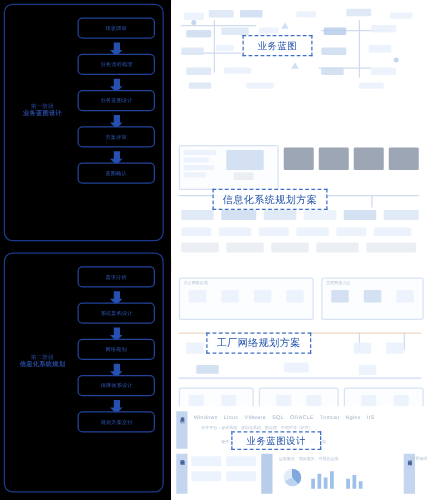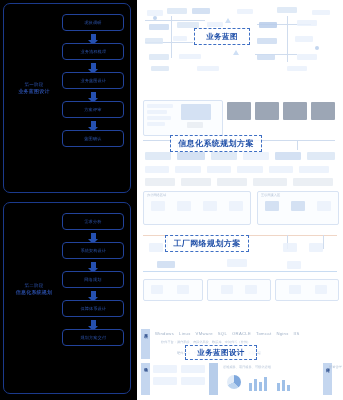--- a/index.html
+++ b/index.html
@@ -72,22 +72,22 @@
 
   
   .right-col{position:absolute;left:137px;top:0;width:206px;height:400px;background:#ffffff;}
 
   .diag-panel{
     position:absolute;left:0;width:206px;
     background:#ffffff;
     overflow:hidden;
   }
   .diag-panel.d1{top:2px;height:78px;}
-  .diag-panel.d2{top:96px;height:96px;}
-  .diag-panel.d3{top:187px;height:114px;}
+  .diag-panel.d2{top:112px;height:96px;}
+  .diag-panel.d3{top:218px;height:114px;}
   .diag-panel.d4{top:325px;height:73px;}
 
   .diag-bg{position:absolute;inset:0;}
 
   
   .nodeblk{position:absolute;background:#dbe6f5;border-radius:1px;opacity:.85;}
   .nodeblk.lt{background:#eaf1fb;}
   .nodeblk.md{background:#cddcf1;}
   .nodeblk.dk{background:#b9cdea;}
   .nodeblk.gy{background:#e8ecf2;}
@@ -100,21 +100,21 @@
   .dot{position:absolute;border-radius:50%;background:#c3d6ef;}
   .tri{position:absolute;width:0;height:0;border-left:3px solid transparent;border-right:3px solid transparent;border-bottom:5px solid #cfe0f5;}
   .bar{position:absolute;background:#9fc0e8;}
   .slice{position:absolute;border-radius:50%;background:conic-gradient(#7fa8dd 0 38%,#bcd4ef 38% 68%,#e2ecf8 68% 100%);}
 
   .caption{
     position:absolute;
     border:1px dashed #3e6fc4;
     background:rgba(255,255,255,.86);
     color:#1f4fa8;
-    font-weight:bold;
+    font-weight:normal;
     display:flex;align-items:center;justify-content:center;
     box-sizing:border-box;
     letter-spacing:.4px;
     white-space:nowrap;
   }
   .caption.c1{left:57px;top:26px;width:56px;height:17px;font-size:7.5px;}
   .caption.c2{left:33px;top:39px;width:92px;height:17px;font-size:8px;}
   .caption.c3{left:28px;top:48px;width:84px;height:17px;font-size:8px;}
   .caption.c4{left:48px;top:20px;width:72px;height:15px;font-size:7.5px;}
 

